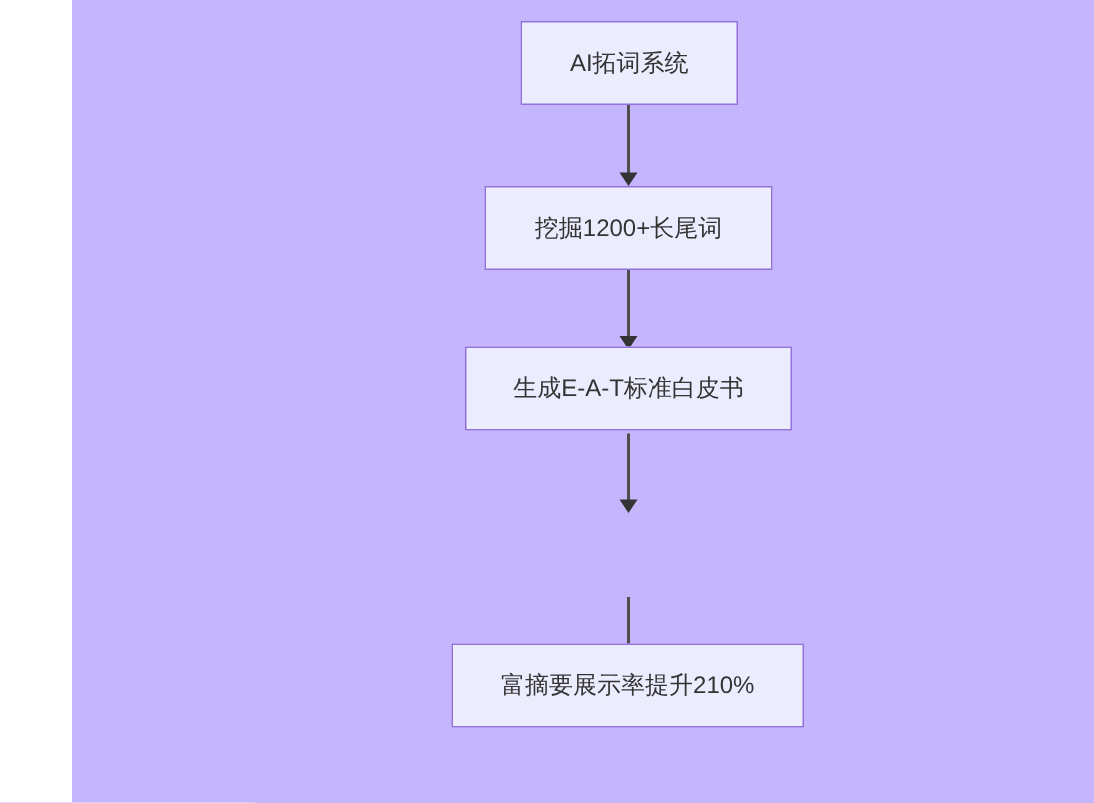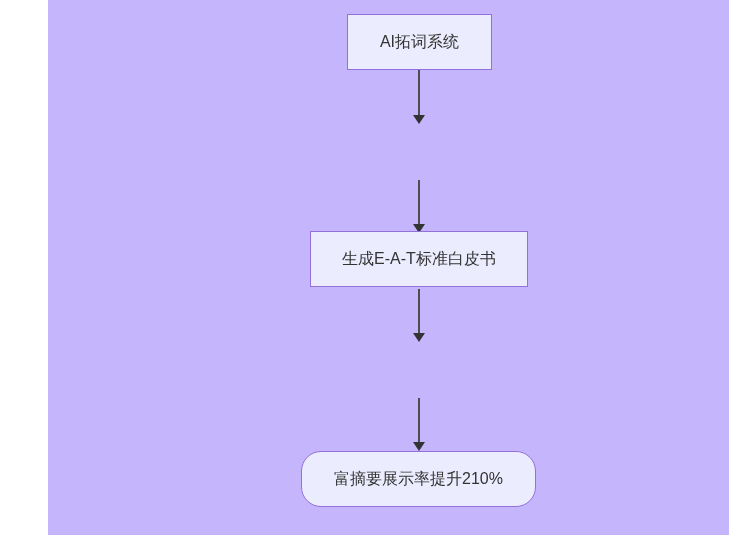--- a/index.html
+++ b/index.html
@@ -27,21 +27,21 @@
     align-items: center;
     justify-content: center;
     font-size: 16px;
     color: #333333;
     white-space: nowrap;
   }
   .n1 { left: 299px; top: 14px;  width: 145px; }
   .n2 { left: 275px; top: 124px; width: 192px; }
   .n3 { left: 262px; top: 231px; width: 218px; }
   .n4 { left: 264px; top: 342px; width: 215px; }
-  .n5 { left: 253px; top: 451px; width: 235px; border-radius: 20px; }
+  .n5 { left: 253px; top: 429px; width: 235px; }
 
   .edge-line {
     position: absolute;
     left: 370px;
     width: 2px;
     background: #4d4d4d;
   }
   .e1 { top: 70px;  height: 46px; }
   .e2 { top: 180px; height: 45px; }
   .e3 { top: 289px; height: 45px; }
@@ -66,20 +66,23 @@
 
 <div class="canvas">
 
   <div class="flow-node n1">
     <span>AI拓词系统</span>
   </div>
 
   <div class="edge-line e1"></div>
   <div class="arrowhead a1"></div>
 
+  <div class="flow-node n2">
+    <span>挖掘1200+长尾词</span>
+  </div>
 
   <div class="edge-line e2"></div>
   <div class="arrowhead a2"></div>
 
   <div class="flow-node n3">
     <span>生成E-A-T标准白皮书</span>
   </div>
 
   <div class="edge-line e3"></div>
   <div class="arrowhead a3"></div>

